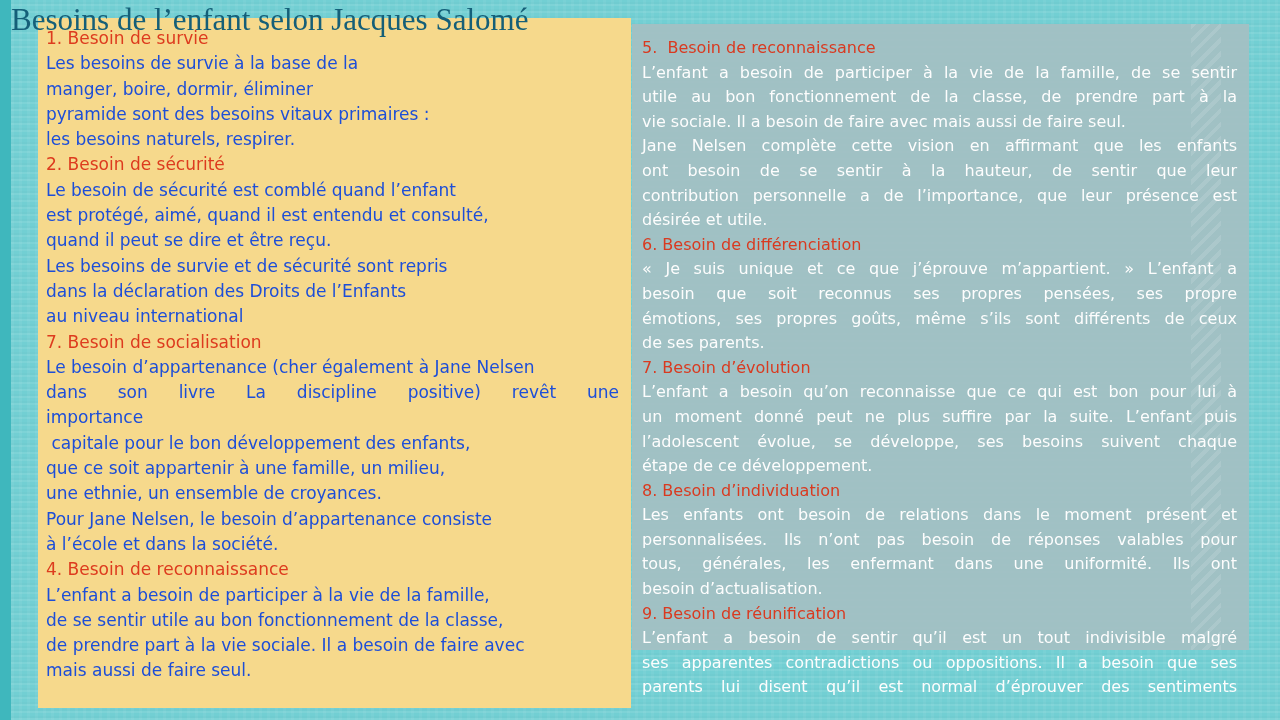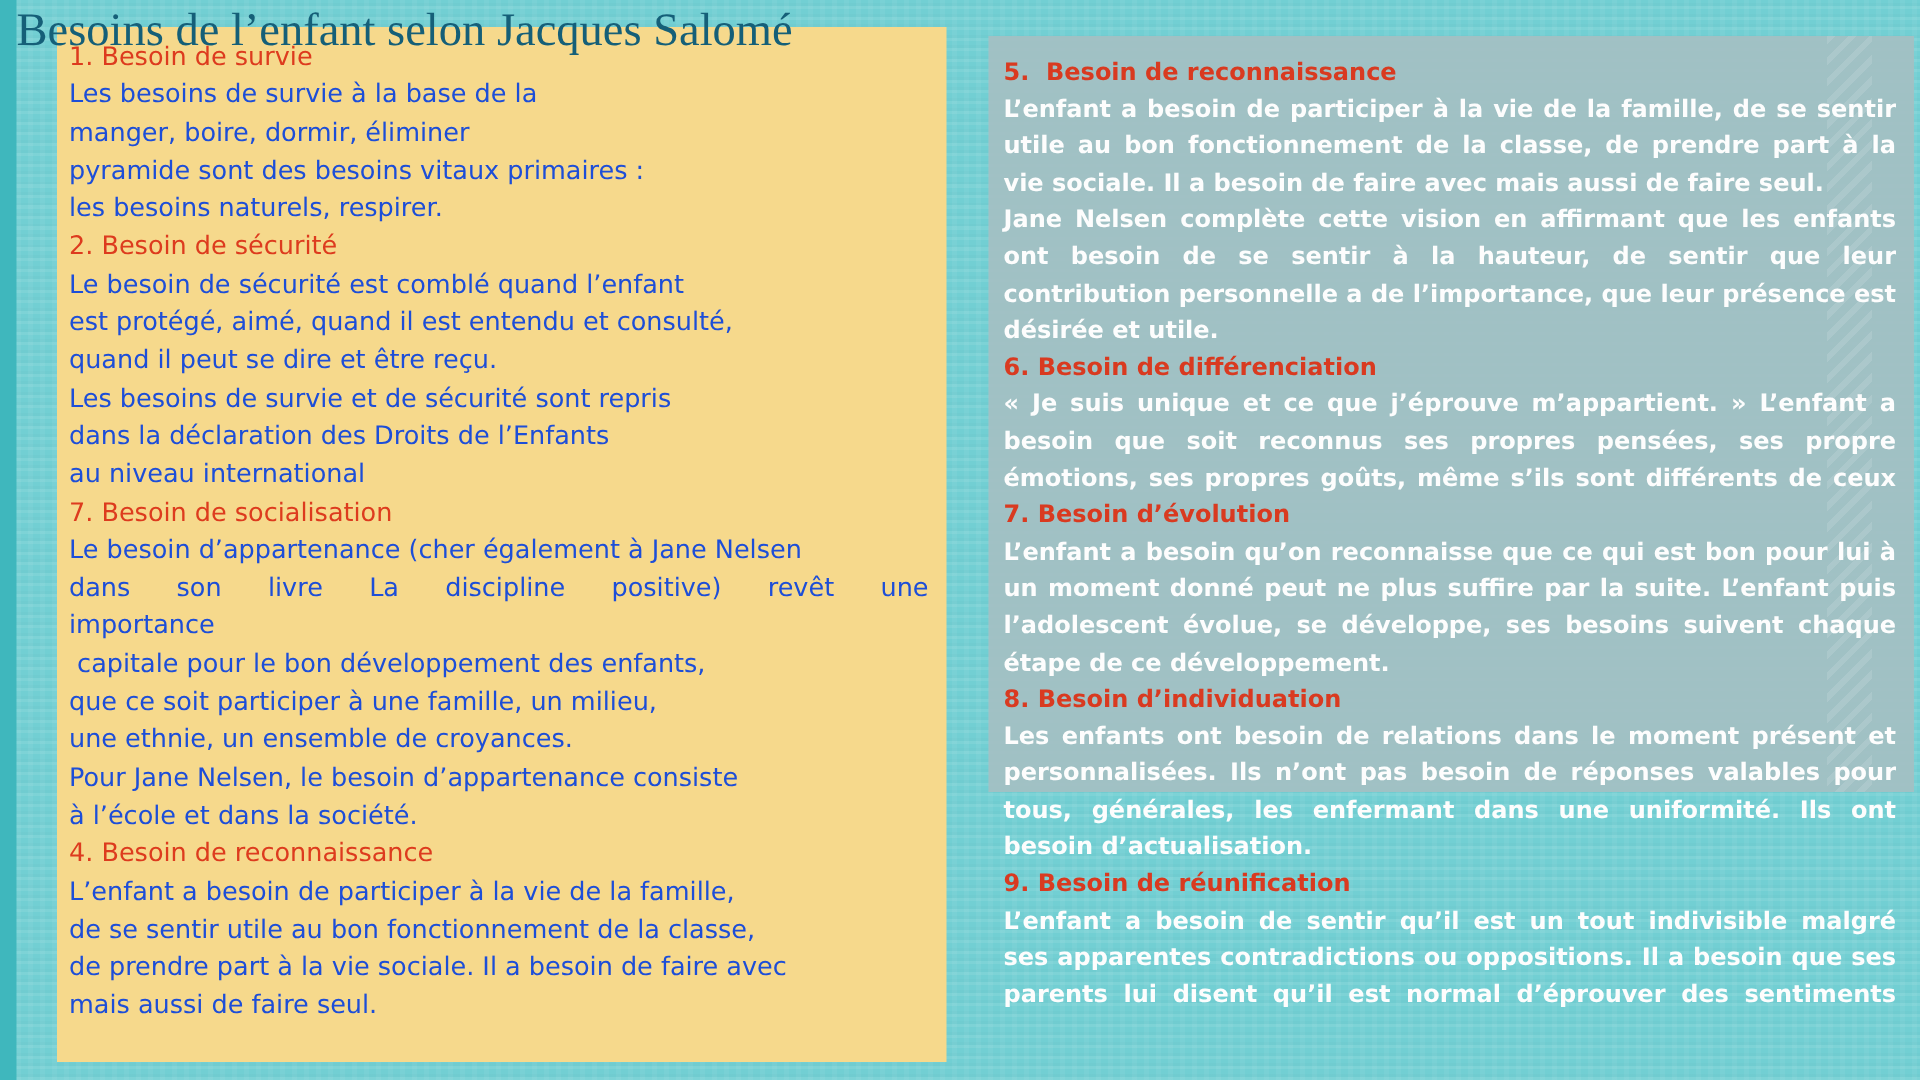--- a/index.html
+++ b/index.html
@@ -12,24 +12,23 @@
     font-family:"DejaVu Sans", sans-serif;
     margin-left:11px;
   }
   .panel{position:absolute;box-sizing:border-box;}
   .panel-left{
     left:27px;top:18px;width:593px;height:690px;
     background:#f6d98c;
     padding:8px 12px 8px 8px;
   }
   .panel-right{
-    left:648px;top:24px;width:617px;height:504px;
+    left:621px;top:24px;width:617px;height:626px;
     background:rgba(164,191,195,0.93);
     padding:12px 12px 8px 10px;
-    font-weight:bold;
   }
   .hatch{
     position:absolute;top:0;bottom:0;right:28px;width:30px;
     background:repeating-linear-gradient(135deg, rgba(255,255,255,0.22) 0 4px, transparent 4px 10px);
     opacity:.55;pointer-events:none;
   }
   .line{white-space:pre-wrap;}
   .panel-left .line{font-size:17px;line-height:25.3px;color:#1d4ed8;}
   .panel-right .line{font-size:16px;line-height:24.6px;color:#fdfdfd;}
   .line.heading{color:#dd3b1e;}
@@ -65,21 +64,21 @@
       <div class="line body">est protégé, aimé, quand il est entendu et consulté,</div>
       <div class="line body">quand il peut se dire et être reçu.</div>
       <div class="line body">Les besoins de survie et de sécurité sont repris</div>
       <div class="line body">dans la déclaration des Droits de l’Enfants</div>
       <div class="line body">au niveau international</div>
       <div class="line heading">7. Besoin de socialisation</div>
       <div class="line body">Le besoin d’appartenance (cher également à Jane Nelsen</div>
       <div class="line body just">dans son livre La discipline positive) revêt une</div>
       <div class="line body">importance</div>
       <div class="line body"> capitale pour le bon développement des enfants,</div>
-      <div class="line body">que ce soit participer à une famille, un milieu,</div>
+      <div class="line body">que ce soit appartenir à une famille, un milieu,</div>
       <div class="line body">une ethnie, un ensemble de croyances.</div>
       <div class="line body">Pour Jane Nelsen, le besoin d’appartenance consiste</div>
       <div class="line body">à l’école et dans la société.</div>
       <div class="line heading">4. Besoin de reconnaissance</div>
       <div class="line body">L’enfant a besoin de participer à la vie de la famille,</div>
       <div class="line body">de se sentir utile au bon fonctionnement de la classe,</div>
       <div class="line body">de prendre part à la vie sociale. Il a besoin de faire avec</div>
       <div class="line body">mais aussi de faire seul.</div>
     </div>
 
@@ -90,20 +89,21 @@
       <div class="line body just">utile au bon fonctionnement de la classe, de prendre part à la</div>
       <div class="line body">vie sociale. Il a besoin de faire avec mais aussi de faire seul.</div>
       <div class="line body just">Jane Nelsen complète cette vision en affirmant que les enfants</div>
       <div class="line body just">ont besoin de se sentir à la hauteur, de sentir que leur</div>
       <div class="line body just">contribution personnelle a de l’importance, que leur présence est</div>
       <div class="line body">désirée et utile.</div>
       <div class="line heading">6. Besoin de différenciation</div>
       <div class="line body just">« Je suis unique et ce que j’éprouve m’appartient. » L’enfant a</div>
       <div class="line body just">besoin que soit reconnus ses propres pensées, ses propre</div>
       <div class="line body just">émotions, ses propres goûts, même s’ils sont différents de ceux</div>
+      <div class="line body">de ses parents.</div>
       <div class="line heading">7. Besoin d’évolution</div>
       <div class="line body just">L’enfant a besoin qu’on reconnaisse que ce qui est bon pour lui à</div>
       <div class="line body just">un moment donné peut ne plus suffire par la suite. L’enfant puis</div>
       <div class="line body just">l’adolescent évolue, se développe, ses besoins suivent chaque</div>
       <div class="line body">étape de ce développement.</div>
       <div class="line heading">8. Besoin d’individuation</div>
       <div class="line body just">Les enfants ont besoin de relations dans le moment présent et</div>
       <div class="line body just">personnalisées. Ils n’ont pas besoin de réponses valables pour</div>
       <div class="line body just">tous, générales, les enfermant dans une uniformité. Ils ont</div>
       <div class="line body">besoin d’actualisation.</div>

